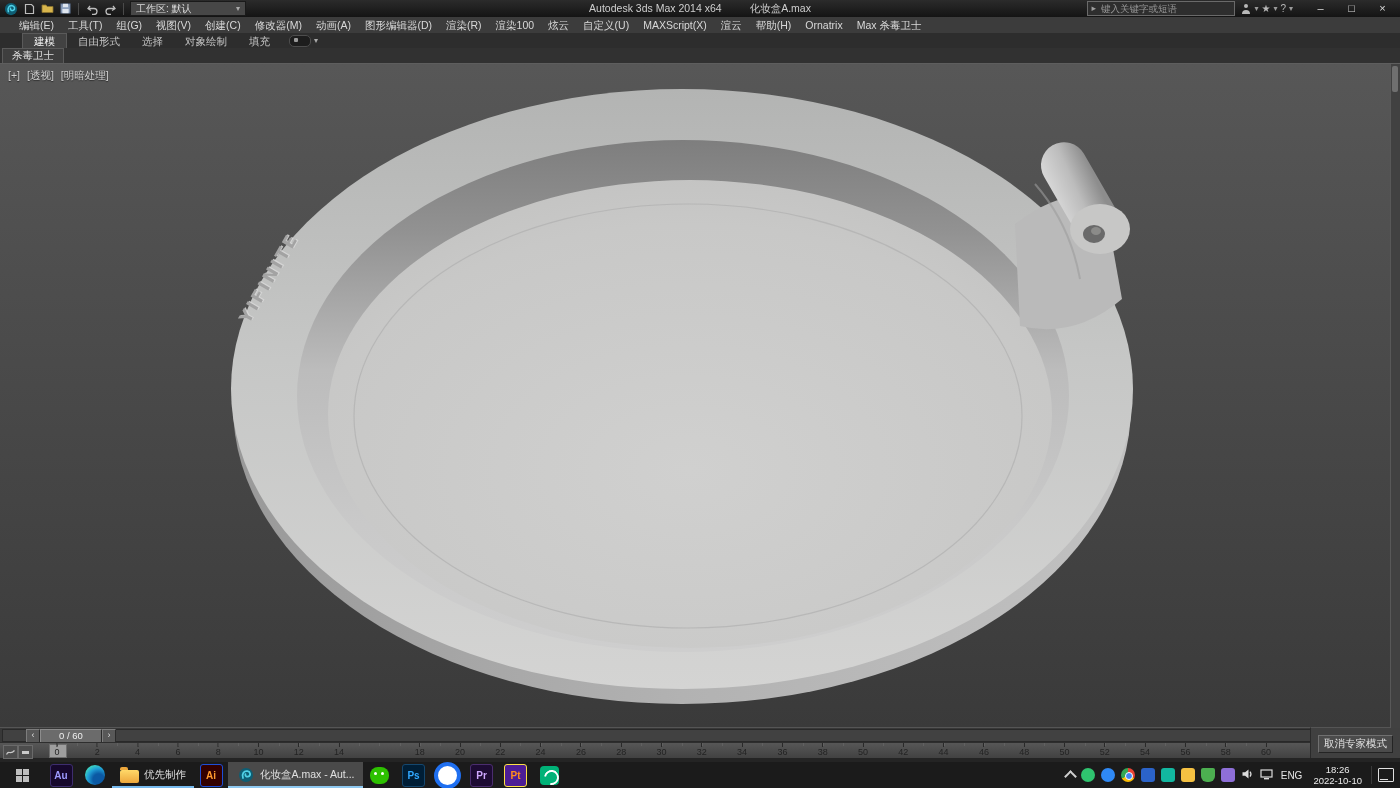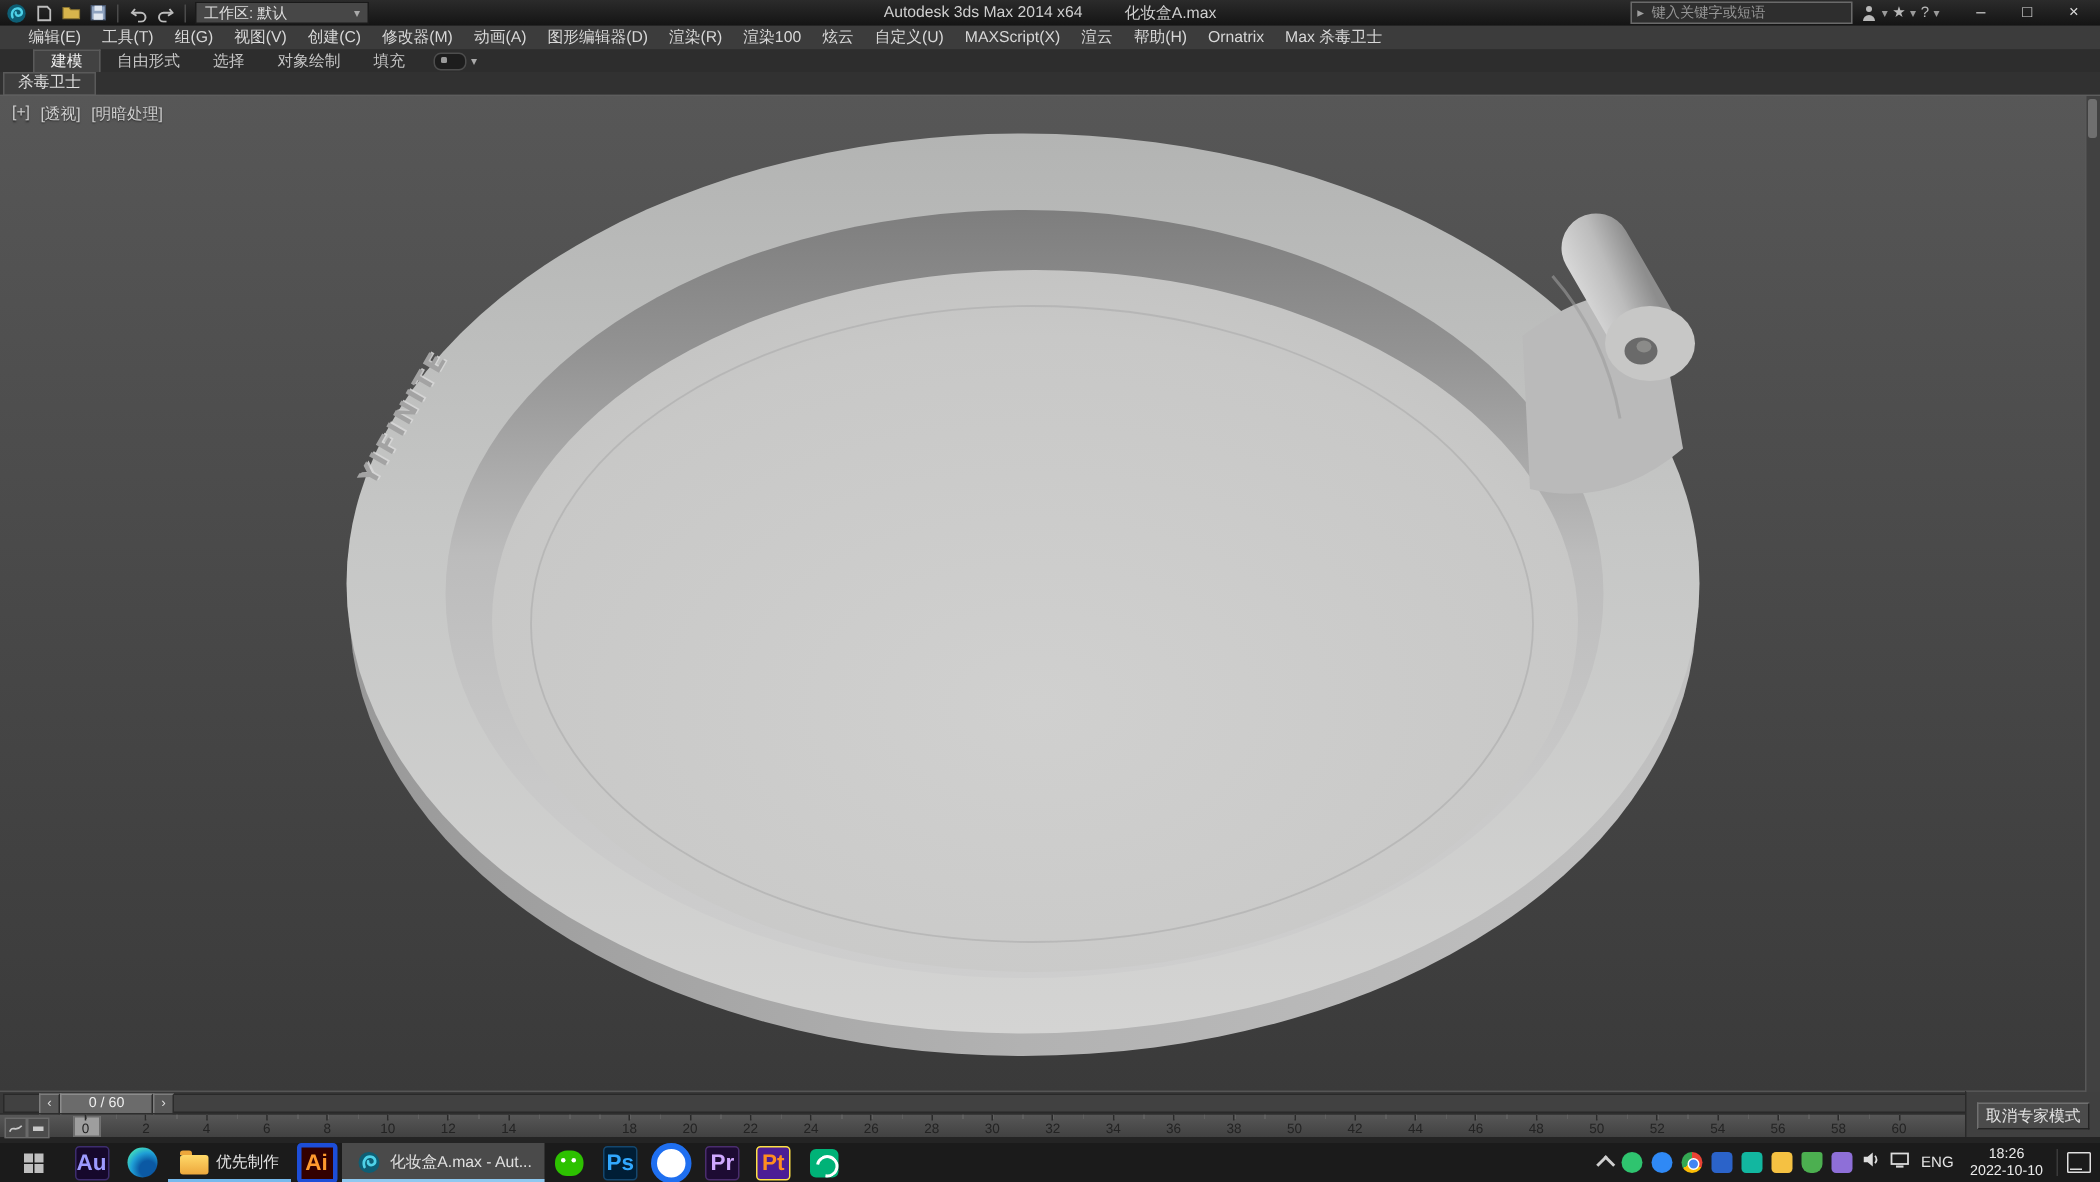--- a/index.html
+++ b/index.html
@@ -96,23 +96,23 @@
   .taskbar{position:absolute;top:762px;left:0;right:0;height:26px;background:#1b1b1b;display:flex;align-items:center;}
   .startbtn{width:44px;height:26px;display:flex;align-items:center;justify-content:center;}
   .winflag{display:grid;grid-template-columns:6px 6px;grid-template-rows:6px 6px;gap:1px;}
   .winflag i{background:#bfbfbf;display:block;}
   .tb-icon{width:34px;height:26px;display:flex;align-items:center;justify-content:center;position:relative;}
   .tb-window{display:flex;align-items:center;gap:5px;padding:0 8px;height:26px;font-size:10.5px;color:#e0e0e0;
              white-space:nowrap;position:relative;max-width:136px;overflow:hidden;}
   .tb-window.open{box-shadow:inset 0 -2px 0 #76b9ed;}
   .tb-window.active{background:#4a4a4a;box-shadow:inset 0 -2px 0 #8ec8f0;}
   .tile{width:21px;height:21px;border-radius:3px;display:flex;align-items:center;justify-content:center;
-        font-size:15px;font-weight:bold;}
+        font-size:10px;font-weight:bold;}
   .tile-au{background:#16082c;color:#9d9bff;border:1px solid #3d2d6e;}
-  .tile-ai{background:#300;color:#ff9a2e;border:3px solid #1d4ed8;}
+  .tile-ai{background:#300;color:#ff9a2e;border:1px solid #1d4ed8;}
   .tile-ps{background:#001e36;color:#31a8ff;border:1px solid #14476e;}
   .tile-pr{background:#1d0b33;color:#cfa8ff;border:1px solid #4a2d6e;}
   .tile-pt{background:#4c1d95;color:#ff8d1f;border:1px solid #fde047;}
   .edgeicon{width:20px;height:20px;border-radius:50%;
             background:radial-gradient(circle at 68% 72%,#0b59a4 28%,#1f9fd6 55%,#49e8b8 85%);}
   .foldericon{position:relative;width:19px;height:13px;background:linear-gradient(#ffd969,#eda73c);border-radius:2px;margin-top:3px;}
   .foldericon::before{content:"";position:absolute;top:-3px;left:0;width:8px;height:3px;background:#eda73c;border-radius:2px 2px 0 0;}
   .wechaticon{position:relative;width:19px;height:17px;background:#2dc100;border-radius:8px;}
   .wechaticon::before{content:"";position:absolute;left:4px;top:5px;width:3px;height:3px;border-radius:50%;background:#fff;}
   .wechaticon::after{content:"";position:absolute;left:11px;top:5px;width:3px;height:3px;border-radius:50%;background:#fff;}

